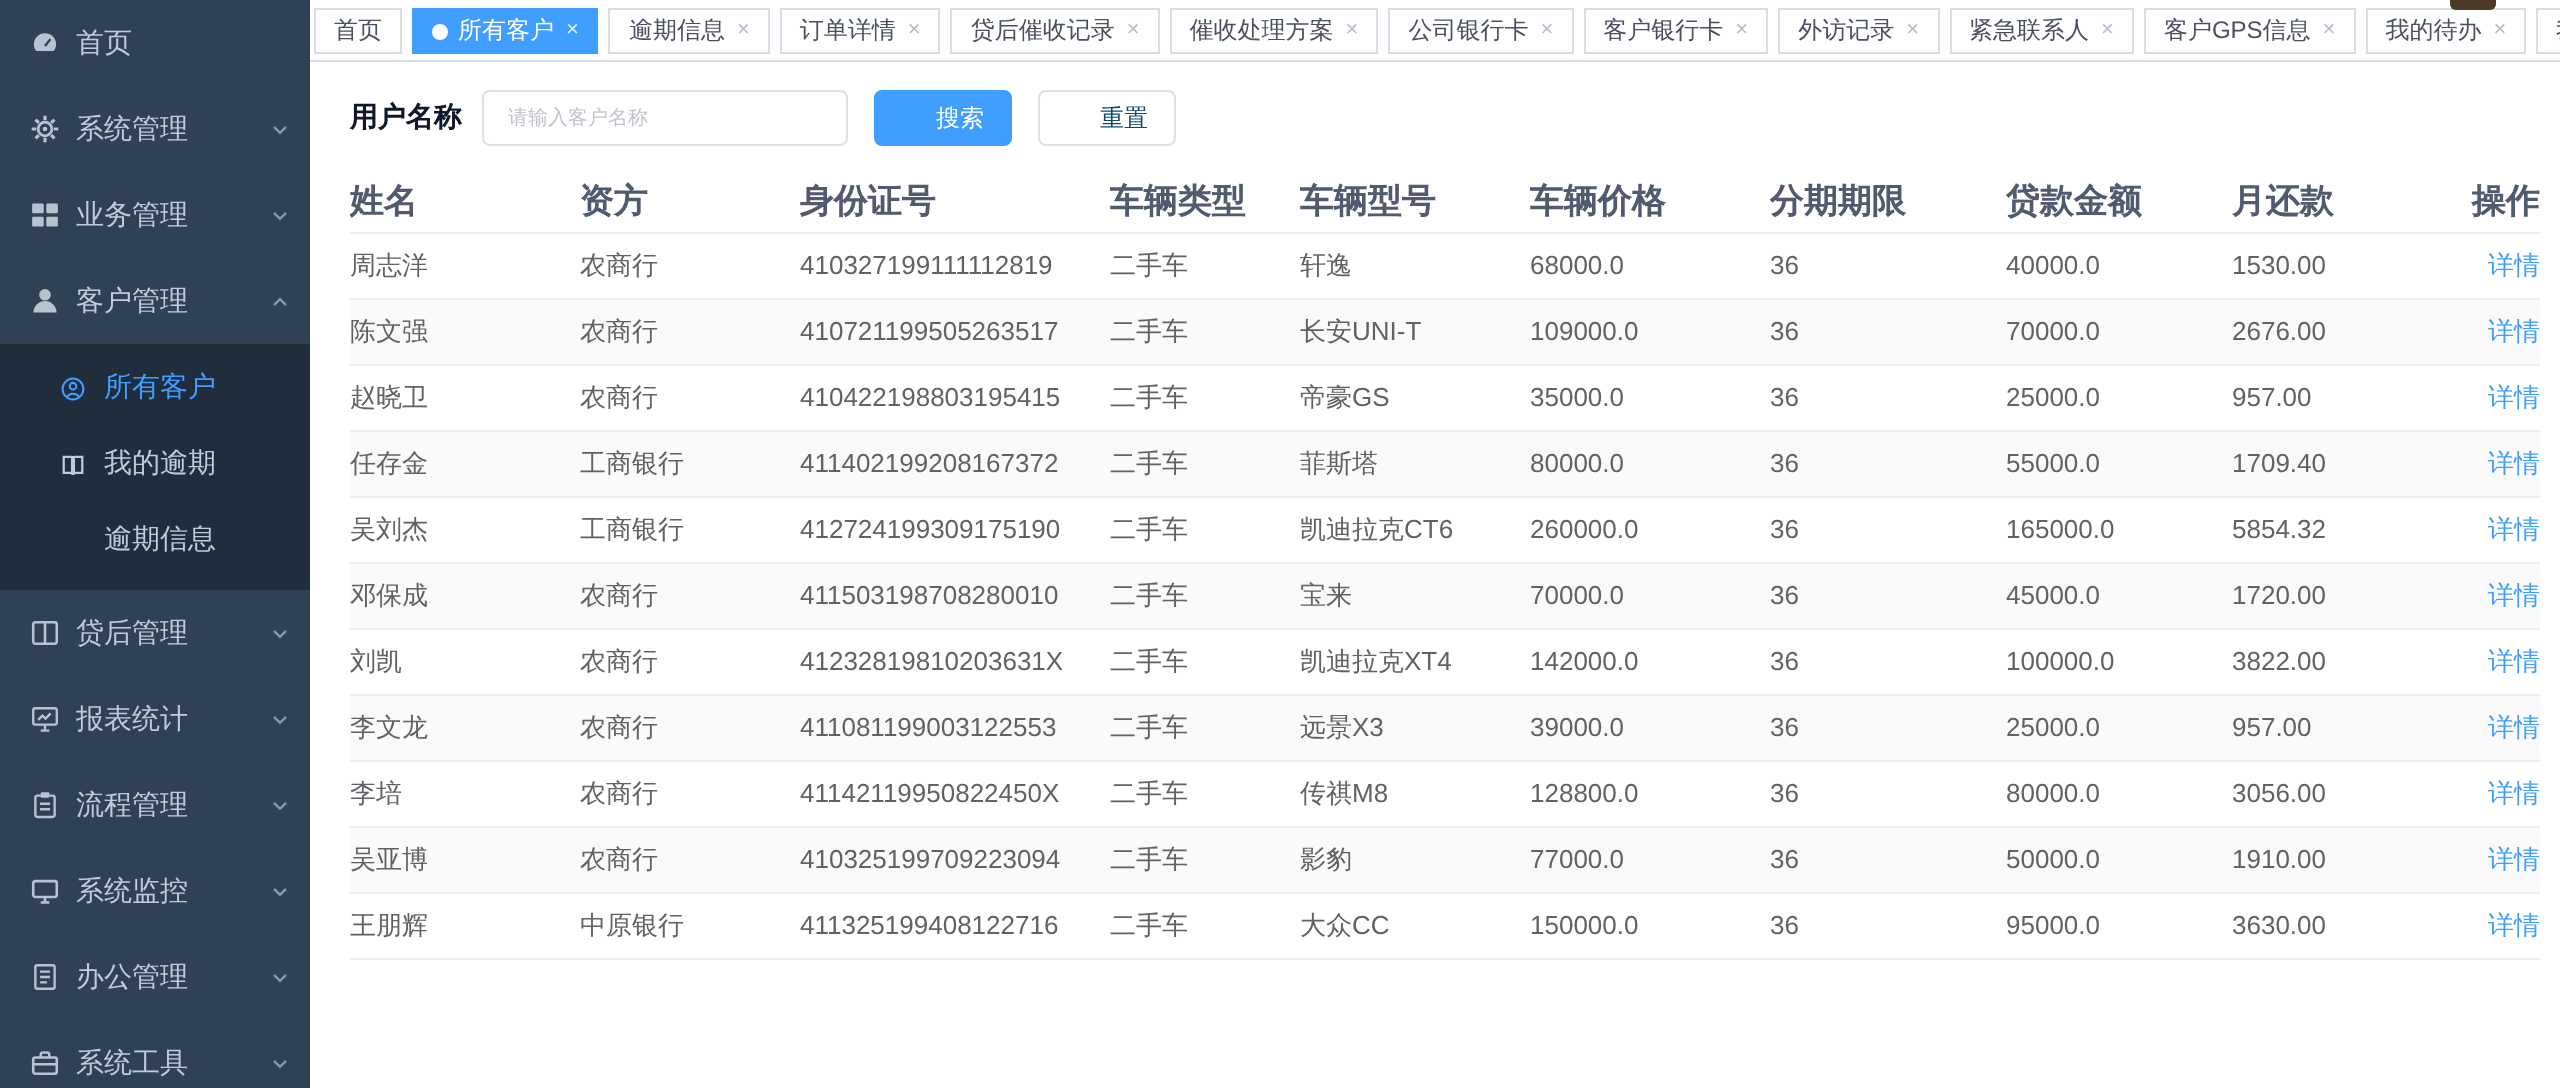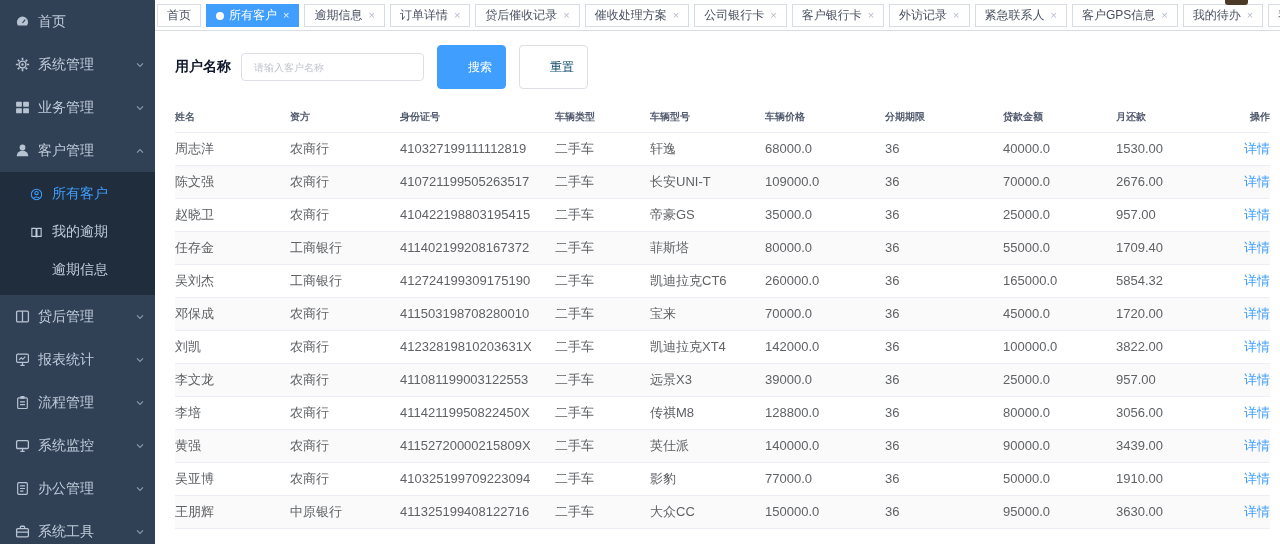--- a/index.html
+++ b/index.html
@@ -41,28 +41,28 @@
   .tab.active .close{color:rgba(255,255,255,.85);}
   .avatar-sliver{position:absolute;left:1070px;top:0;width:23px;height:5px;background:#4a3a26;border-radius:0 0 3px 3px;}
 
   .content{flex:1;background:#fff;padding:14px 10px 0 20px;overflow:hidden;}
 
   
   .search-row{display:flex;align-items:center;margin-bottom:13px;}
   .search-label{font-size:14px;font-weight:700;color:#0f172a;margin-right:10px;}
   .search-input{width:183px;height:28px;border:1px solid #dcdfe6;border-radius:4px;padding:0 12px;font-size:10px;color:#606266;outline:none;font-family:inherit;}
   .search-input::placeholder{color:#c0c4cc;}
-  .btn{height:44px;border-radius:4px;font-size:12px;display:inline-flex;align-items:center;gap:5px;padding:0 13px;cursor:pointer;font-family:inherit;}
+  .btn{height:28px;border-radius:4px;font-size:12px;display:inline-flex;align-items:center;gap:5px;padding:0 13px;cursor:pointer;font-family:inherit;}
   .btn .bico{width:12px;height:12px;display:inline-flex;}
   .btn-primary{background:var(--primary);border:1px solid var(--primary);color:#fff;margin-left:13px;}
   .btn-plain{background:#fff;border:1px solid #dcdfe6;color:#0c4a6e;margin-left:13px;}
 
   
   table{width:100%;border-collapse:collapse;table-layout:fixed;}
-  th{font-size:10px;font-weight:700;color:#515a6e;text-align:left;height:30px;padding:0;border-bottom:1px solid var(--row-border);white-space:nowrap;overflow:hidden;}
+  th{font-size:17px;font-weight:700;color:#515a6e;text-align:left;height:30px;padding:0;border-bottom:1px solid var(--row-border);white-space:nowrap;overflow:hidden;}
   td{font-size:13px;color:#606266;height:33px;padding:0;border-bottom:1px solid var(--row-border);white-space:nowrap;overflow:hidden;}
   tbody tr:nth-child(even) td{background:#fafafa;}
   th:last-child,td:last-child{text-align:right;}
   .link{color:var(--primary);cursor:pointer;text-decoration:none;}
 </style>
 </head>
 <body>
 
 <div class="app">
 
@@ -439,32 +439,20 @@
               <td>41142119950822450X</td>
               <td>二手车</td>
               <td>传祺M8</td>
               <td>128800.0</td>
               <td>36</td>
               <td>80000.0</td>
               <td>3056.00</td>
               <td><a class="link">详情</a></td>
             </tr>
             <tr>
-              <td>黄强</td>
-              <td>农商行</td>
-              <td>41152720000215809X</td>
-              <td>二手车</td>
-              <td>英仕派</td>
-              <td>140000.0</td>
-              <td>36</td>
-              <td>90000.0</td>
-              <td>3439.00</td>
-              <td><a class="link">详情</a></td>
-            </tr>
-            <tr>
               <td>吴亚博</td>
               <td>农商行</td>
               <td>410325199709223094</td>
               <td>二手车</td>
               <td>影豹</td>
               <td>77000.0</td>
               <td>36</td>
               <td>50000.0</td>
               <td>1910.00</td>
               <td><a class="link">详情</a></td>

